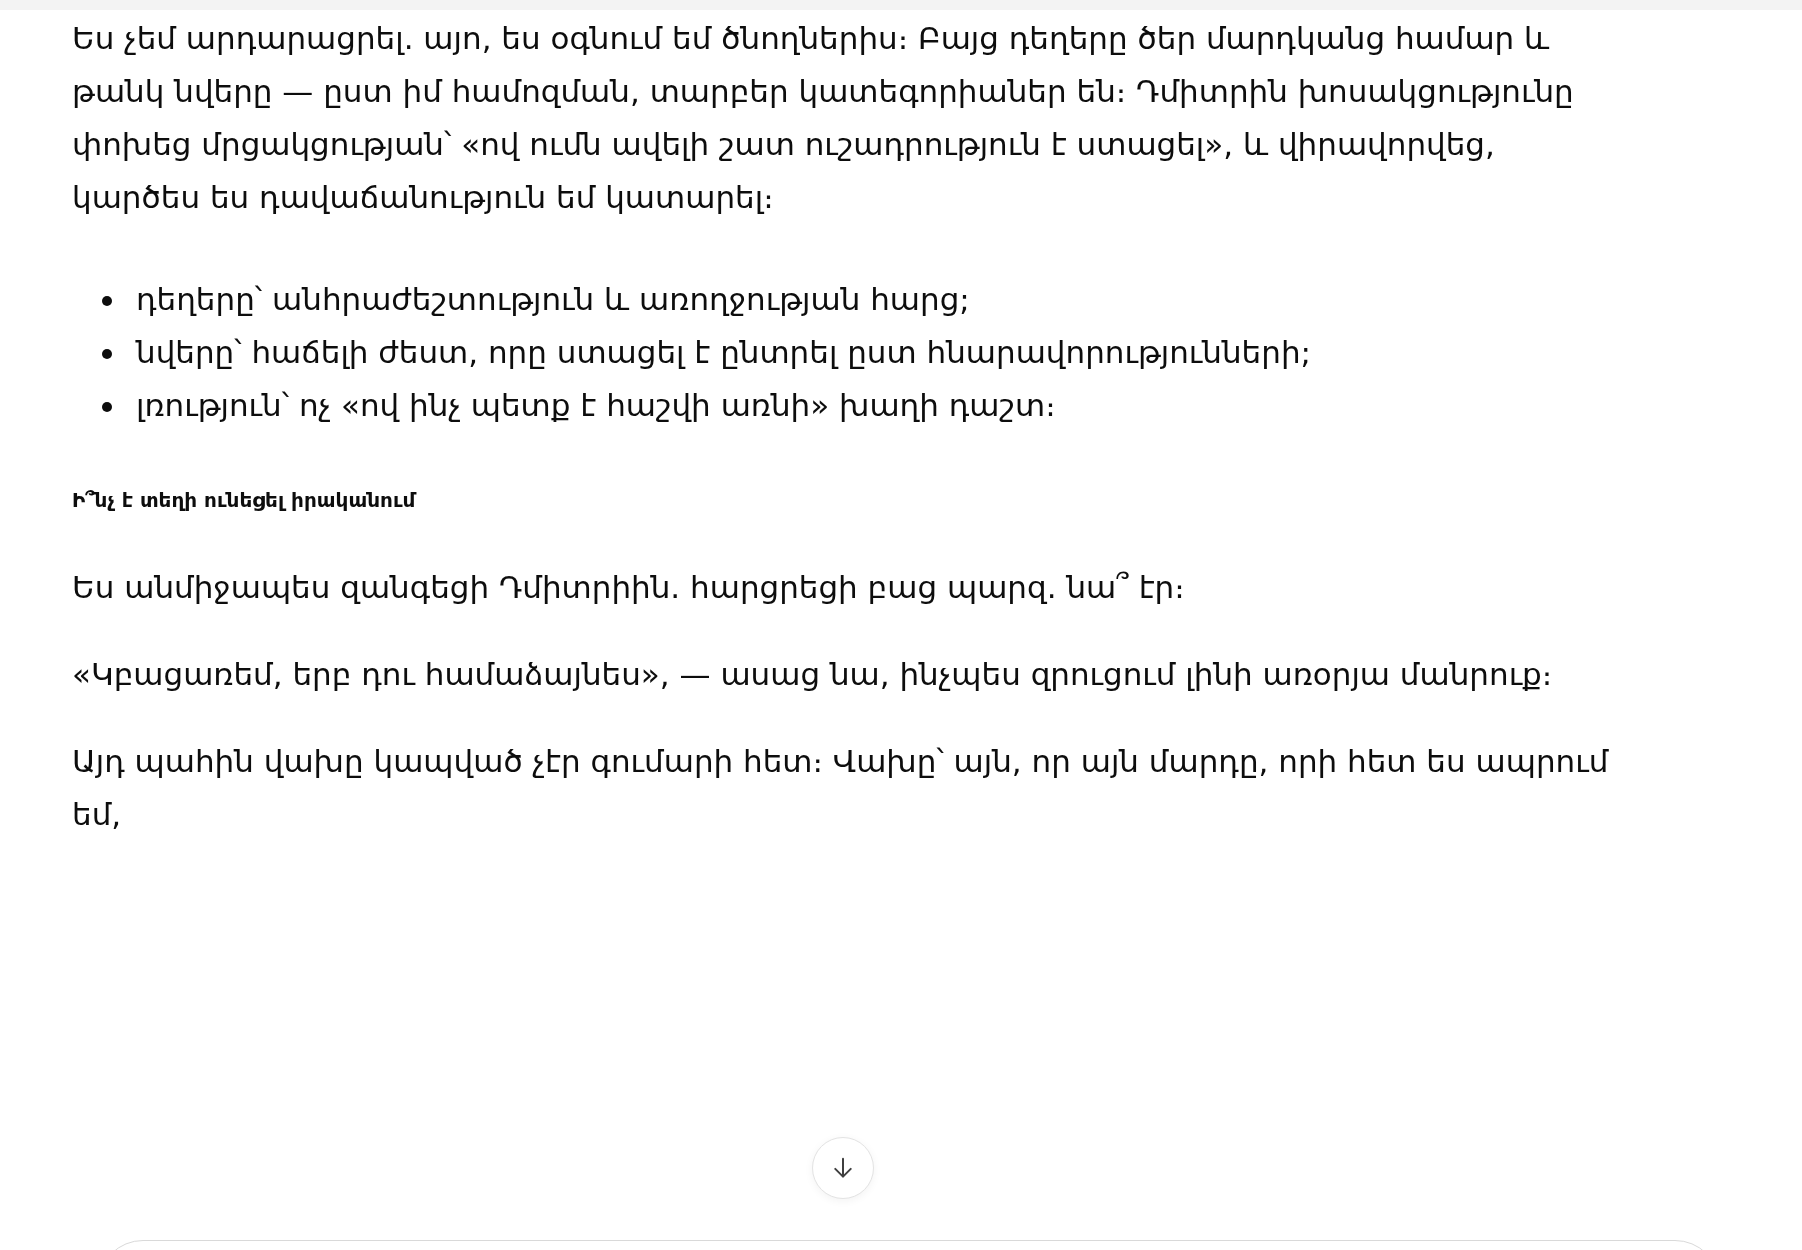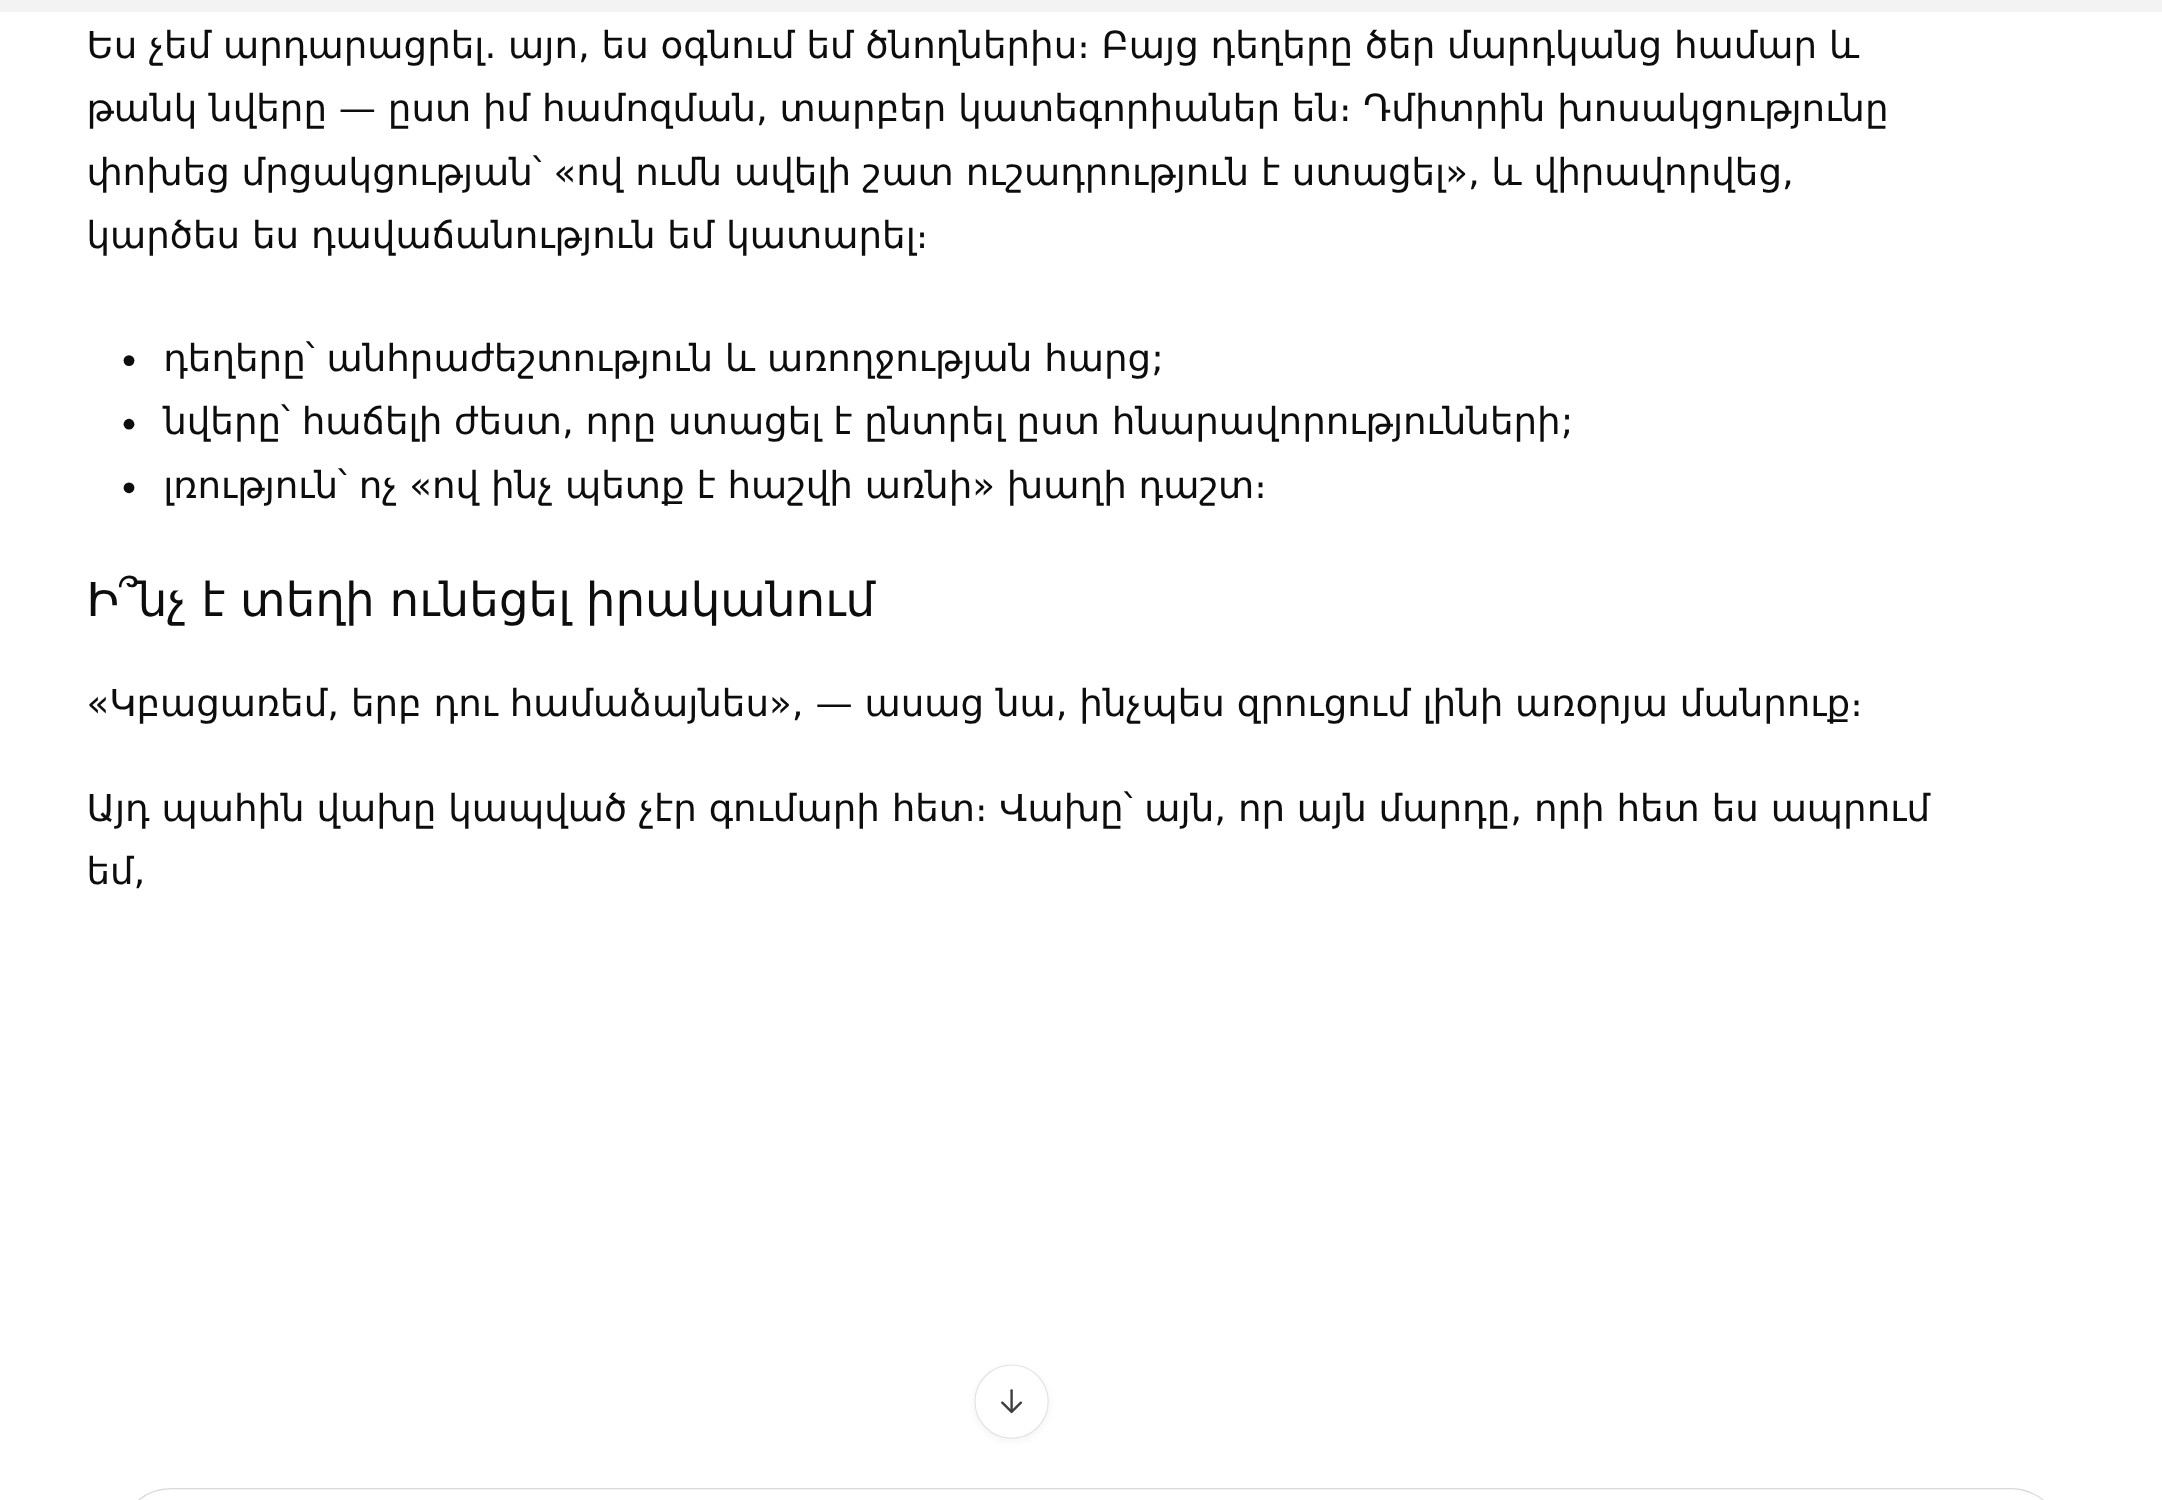--- a/index.html
+++ b/index.html
@@ -35,22 +35,22 @@
   }
   .content ul {
     margin: 49px 0 34px 0;
     padding-left: 56px;
   }
   .content li {
     margin: 0;
     padding-left: 8px;
   }
   .content h3 {
-    font-size: 39px;
-    font-weight: normal;
+    font-size: 20px;
+    font-weight: bold;
     margin: 42px 0 34px 0;
     line-height: 53px;
   }
   .scroll-btn {
     position: absolute;
     left: 812px;
     top: 1137px;
     width: 62px;
     height: 62px;
     border-radius: 50%;
@@ -84,20 +84,21 @@
   <p>Ես չեմ արդարացրել. այո, ես օգնում եմ ծնողներիս։ Բայց դեղերը ծեր մարդկանց համար և թանկ նվերը — ըստ իմ համոզման, տարբեր կատեգորիաներ են։ Դմիտրին խոսակցությունը փոխեց մրցակցության՝ «ով ումն ավելի շատ ուշադրություն է ստացել», և վիրավորվեց, կարծես ես դավաճանություն եմ կատարել։</p>
 
   <ul>
     <li>դեղերը՝ անհրաժեշտություն և առողջության հարց;</li>
     <li>նվերը՝ հաճելի ժեստ, որը ստացել է ընտրել ըստ հնարավորությունների;</li>
     <li>լռություն՝ ոչ «ով ինչ պետք է հաշվի առնի» խաղի դաշտ։</li>
   </ul>
 
   <h3>Ի՞նչ է տեղի ունեցել իրականում</h3>
 
+  <p>Ես անմիջապես զանգեցի Դմիտրիին. հարցրեցի բաց պարզ. նա՞ էր։</p>
   <p>«Կբացառեմ, երբ դու համաձայնես», — ասաց նա, ինչպես զրուցում լինի առօրյա մանրուք։</p>
   <p>Այդ պահին վախը կապված չէր գումարի հետ։ Վախը՝ այն, որ այն մարդը, որի հետ ես ապրում եմ,</p>
 </div>
 
 <div class="scroll-btn">
   <span style="display:flex;">
     <svg width="30" height="30" viewBox="0 0 24 24" fill="none" stroke="#3f3f3f" stroke-width="1.6" stroke-linecap="round" stroke-linejoin="round">
       <path d="M12 4.5 V 18.5"></path>
       <path d="M5.8 12.7 L 12 18.9 L 18.2 12.7"></path>
     </svg>

